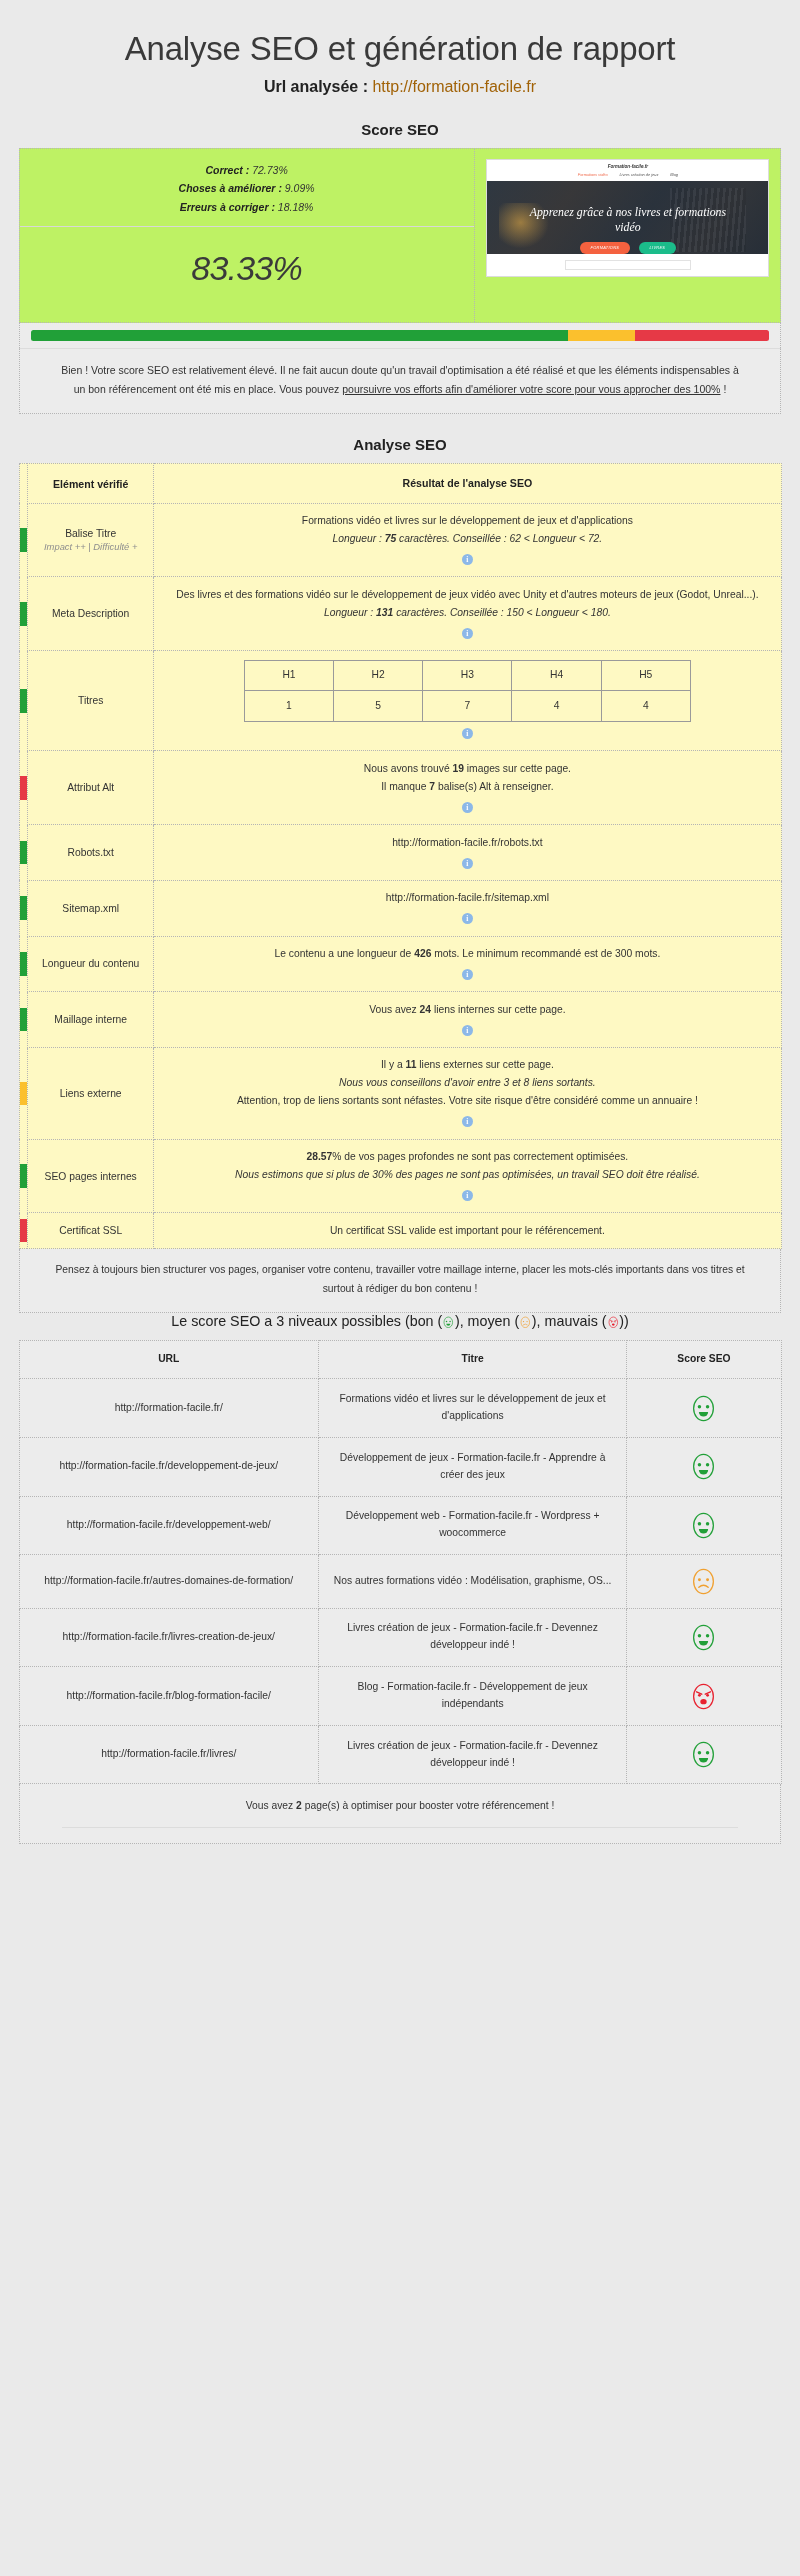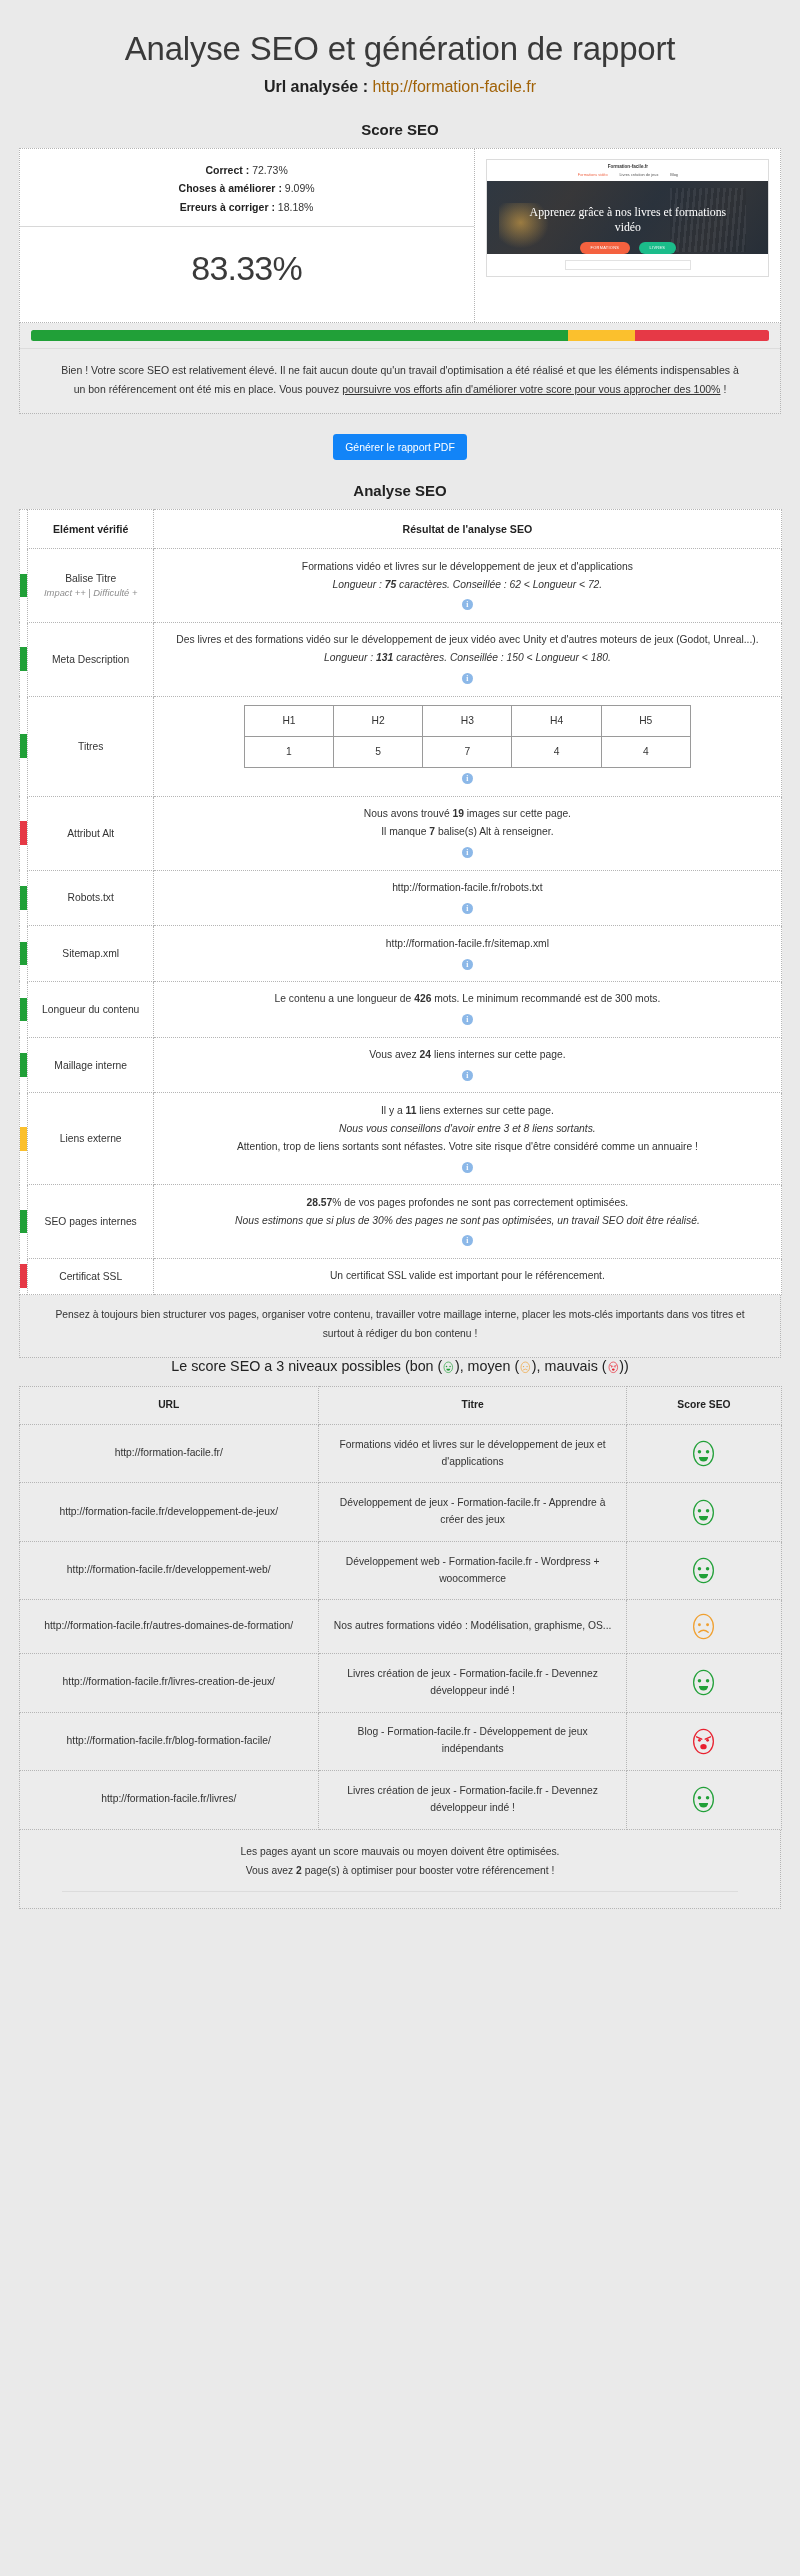--- a/index.html
+++ b/index.html
@@ -45,21 +45,22 @@
     text-align: center;
     font-size: 14.3px;
     color: #222;
     margin: 0 0 11.8px 0;
   }
 
   
   .panel {
     margin: 0 18.6px;
     border: 0.8px dotted #b5b5b5;
-    background: #ffffff;
+    background: #bef264;
+    font-style: italic;
   }
   .score-grid {
     display: flex;
   }
   .score-left {
     flex: 0 0 455px;
     border-right: 0.8px dotted #b5b5b5;
     padding: 11.8px 0 5px 0;
   }
   .stats {
@@ -210,21 +211,21 @@
     border: none;
     border-radius: 3.4px;
     cursor: pointer;
     font-family: "Liberation Sans", sans-serif;
   }
 
   
   .atable {
     margin: 0 18.6px;
     border: 0.8px dotted #b5b5b5;
-    background: #ffffff;
+    background: #fef9c3;
     border-collapse: collapse;
     width: 763px;
   }
   .atable th, .atable td {
     border: 0.8px dotted #b5b5b5;
     padding: 8.4px 6.7px;
     font-size: 10.3px;
     vertical-align: middle;
   }
   .atable th {
@@ -389,23 +390,20 @@
       <div class="seg" id="seg-green" style="width: 72.73%; background: rgb(33, 160, 56);"></div>
       <div class="seg" id="seg-yellow" style="width: 9.09%; background: rgb(251, 192, 45);"></div>
       <div class="seg" id="seg-red" style="width: 18.18%; background: rgb(230, 57, 70);"></div>
     </div>
   </div>
 
   <div class="note">
     <span>Bien ! Votre score SEO est relativement élevé. Il ne fait aucun doute qu'un travail d'optimisation a été réalisé et que les éléments indispensables à un bon référencement ont été mis en place. Vous pouvez </span><span class="u">poursuivre vos efforts afin d'améliorer votre score pour vous approcher des 100%</span><span> !</span>
   </div>
 
-  <div class="btn-row">
-    <button class="pdf-btn">Générer le rapport PDF</button>
-  </div>
 
   <h2 class="section-title" style="margin-top:22px;">Analyse SEO</h2>
 
   <table class="atable">
     <thead>
       <tr>
         <th class="status-cell"></th>
         <th class="col-elem">Elément vérifié</th>
         <th class="col-res">Résultat de l'analyse SEO</th>
       </tr>
@@ -648,21 +646,20 @@
               <ellipse cx="50" cy="50" rx="34" ry="42" fill="none" stroke="#21a038" stroke-width="4.4"></ellipse>
               <circle cx="36" cy="44" r="6" fill="#21a038"></circle>
               <circle cx="64" cy="44" r="6" fill="#21a038"></circle>
               <path d="M34 62 H66 A16 16 0 0 1 34 62 Z" fill="#21a038"></path>
             </svg></td>
         </tr>
       </tbody>
   </table>
 
   <div class="links-foot">
-    <div>Les pages ayant un score mauvais ou moyen doivent être optimisées.</div>
     <div>
       <span>Vous avez </span><span class="b">2</span><span> page(s) à optimiser pour booster votre référencement !</span>
     </div>
     <div class="divider"></div>
   </div>
 
 </div>
 
 
 </body></html>

